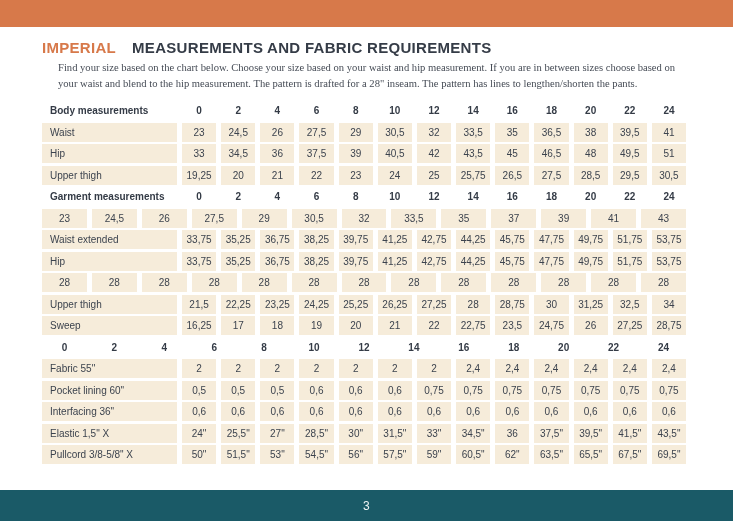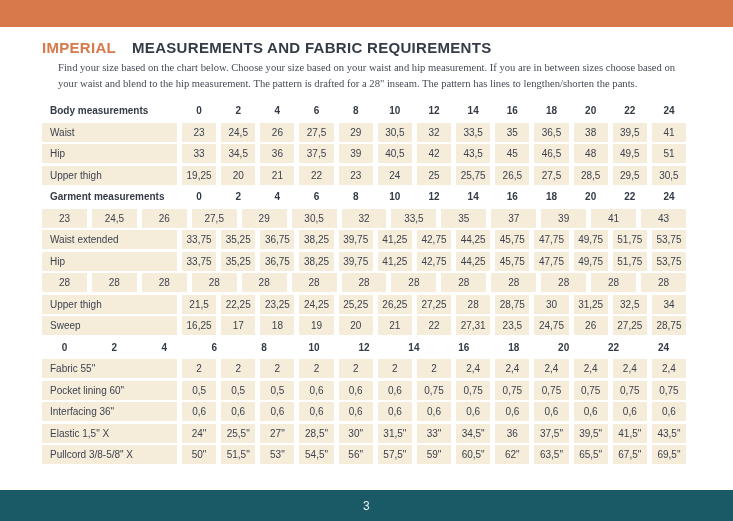--- a/index.html
+++ b/index.html
@@ -244,21 +244,21 @@
         </div>
         <div class="row data-row">
           <div class="cell label-cell shaded">Sweep</div>
           <div class="cell val-cell shaded">16,25</div>
           <div class="cell val-cell shaded">17</div>
           <div class="cell val-cell shaded">18</div>
           <div class="cell val-cell shaded">19</div>
           <div class="cell val-cell shaded">20</div>
           <div class="cell val-cell shaded">21</div>
           <div class="cell val-cell shaded">22</div>
-          <div class="cell val-cell shaded">27,31</div>
+          <div class="cell val-cell shaded">22,75</div>
           <div class="cell val-cell shaded">23,5</div>
           <div class="cell val-cell shaded">24,75</div>
           <div class="cell val-cell shaded">26</div>
           <div class="cell val-cell shaded">27,25</div>
           <div class="cell val-cell shaded">28,75</div>
         </div>
         <div class="row header-row">
           <div class="cell val-cell">0</div>
           <div class="cell val-cell">2</div>
           <div class="cell val-cell">4</div>

